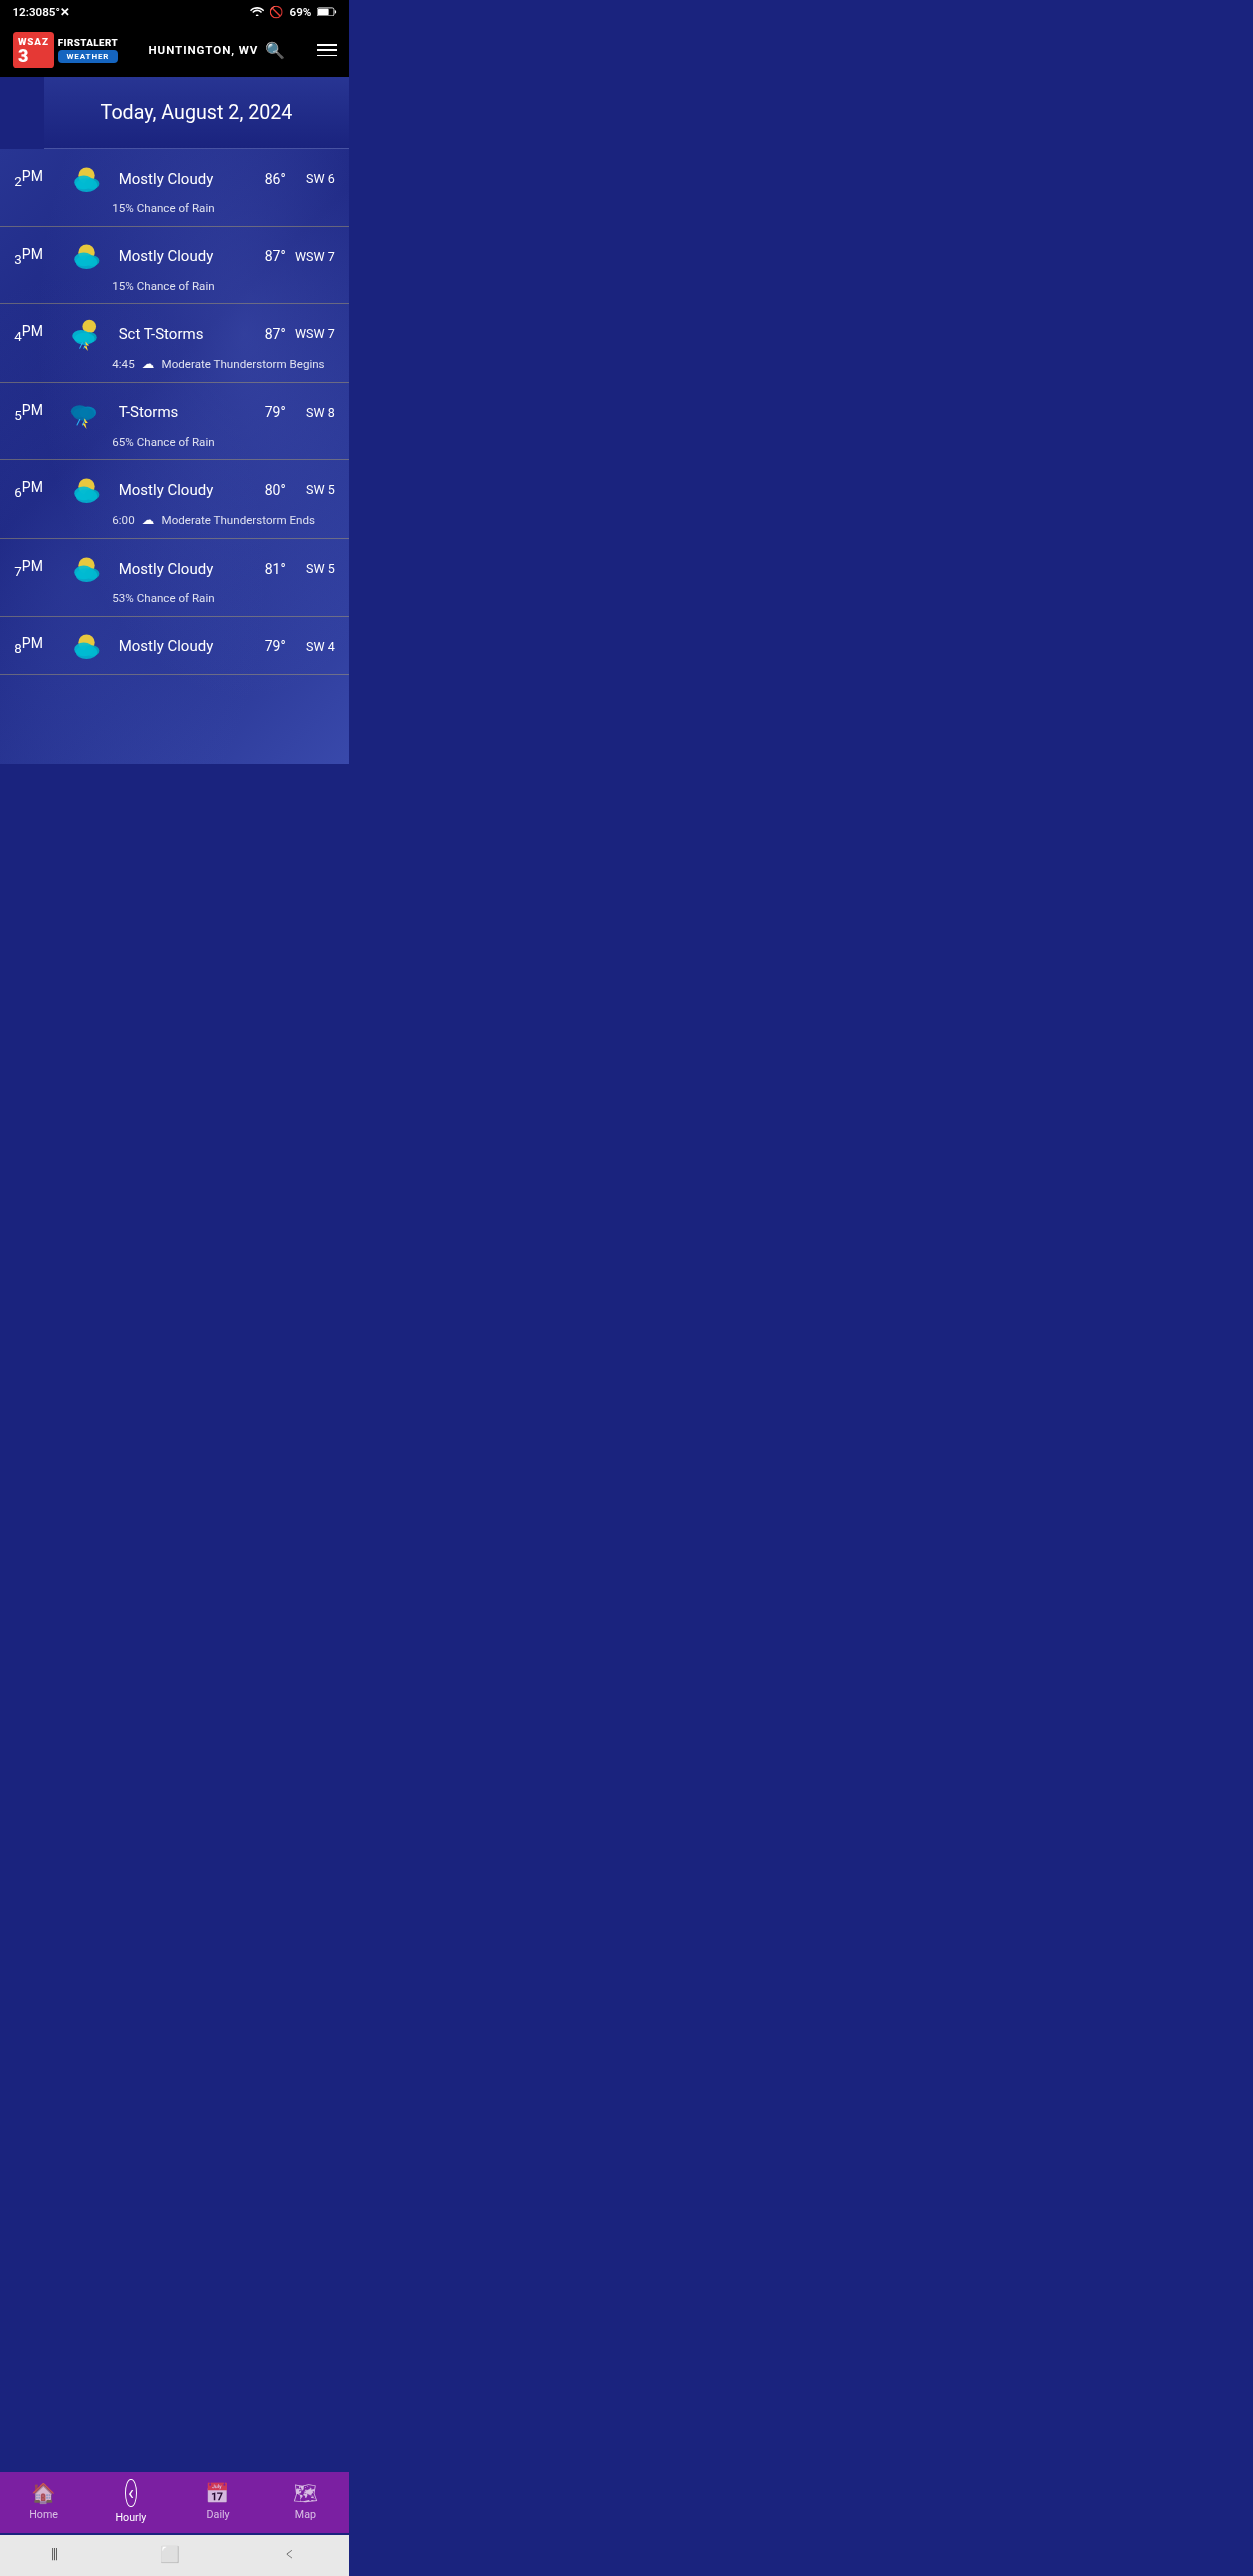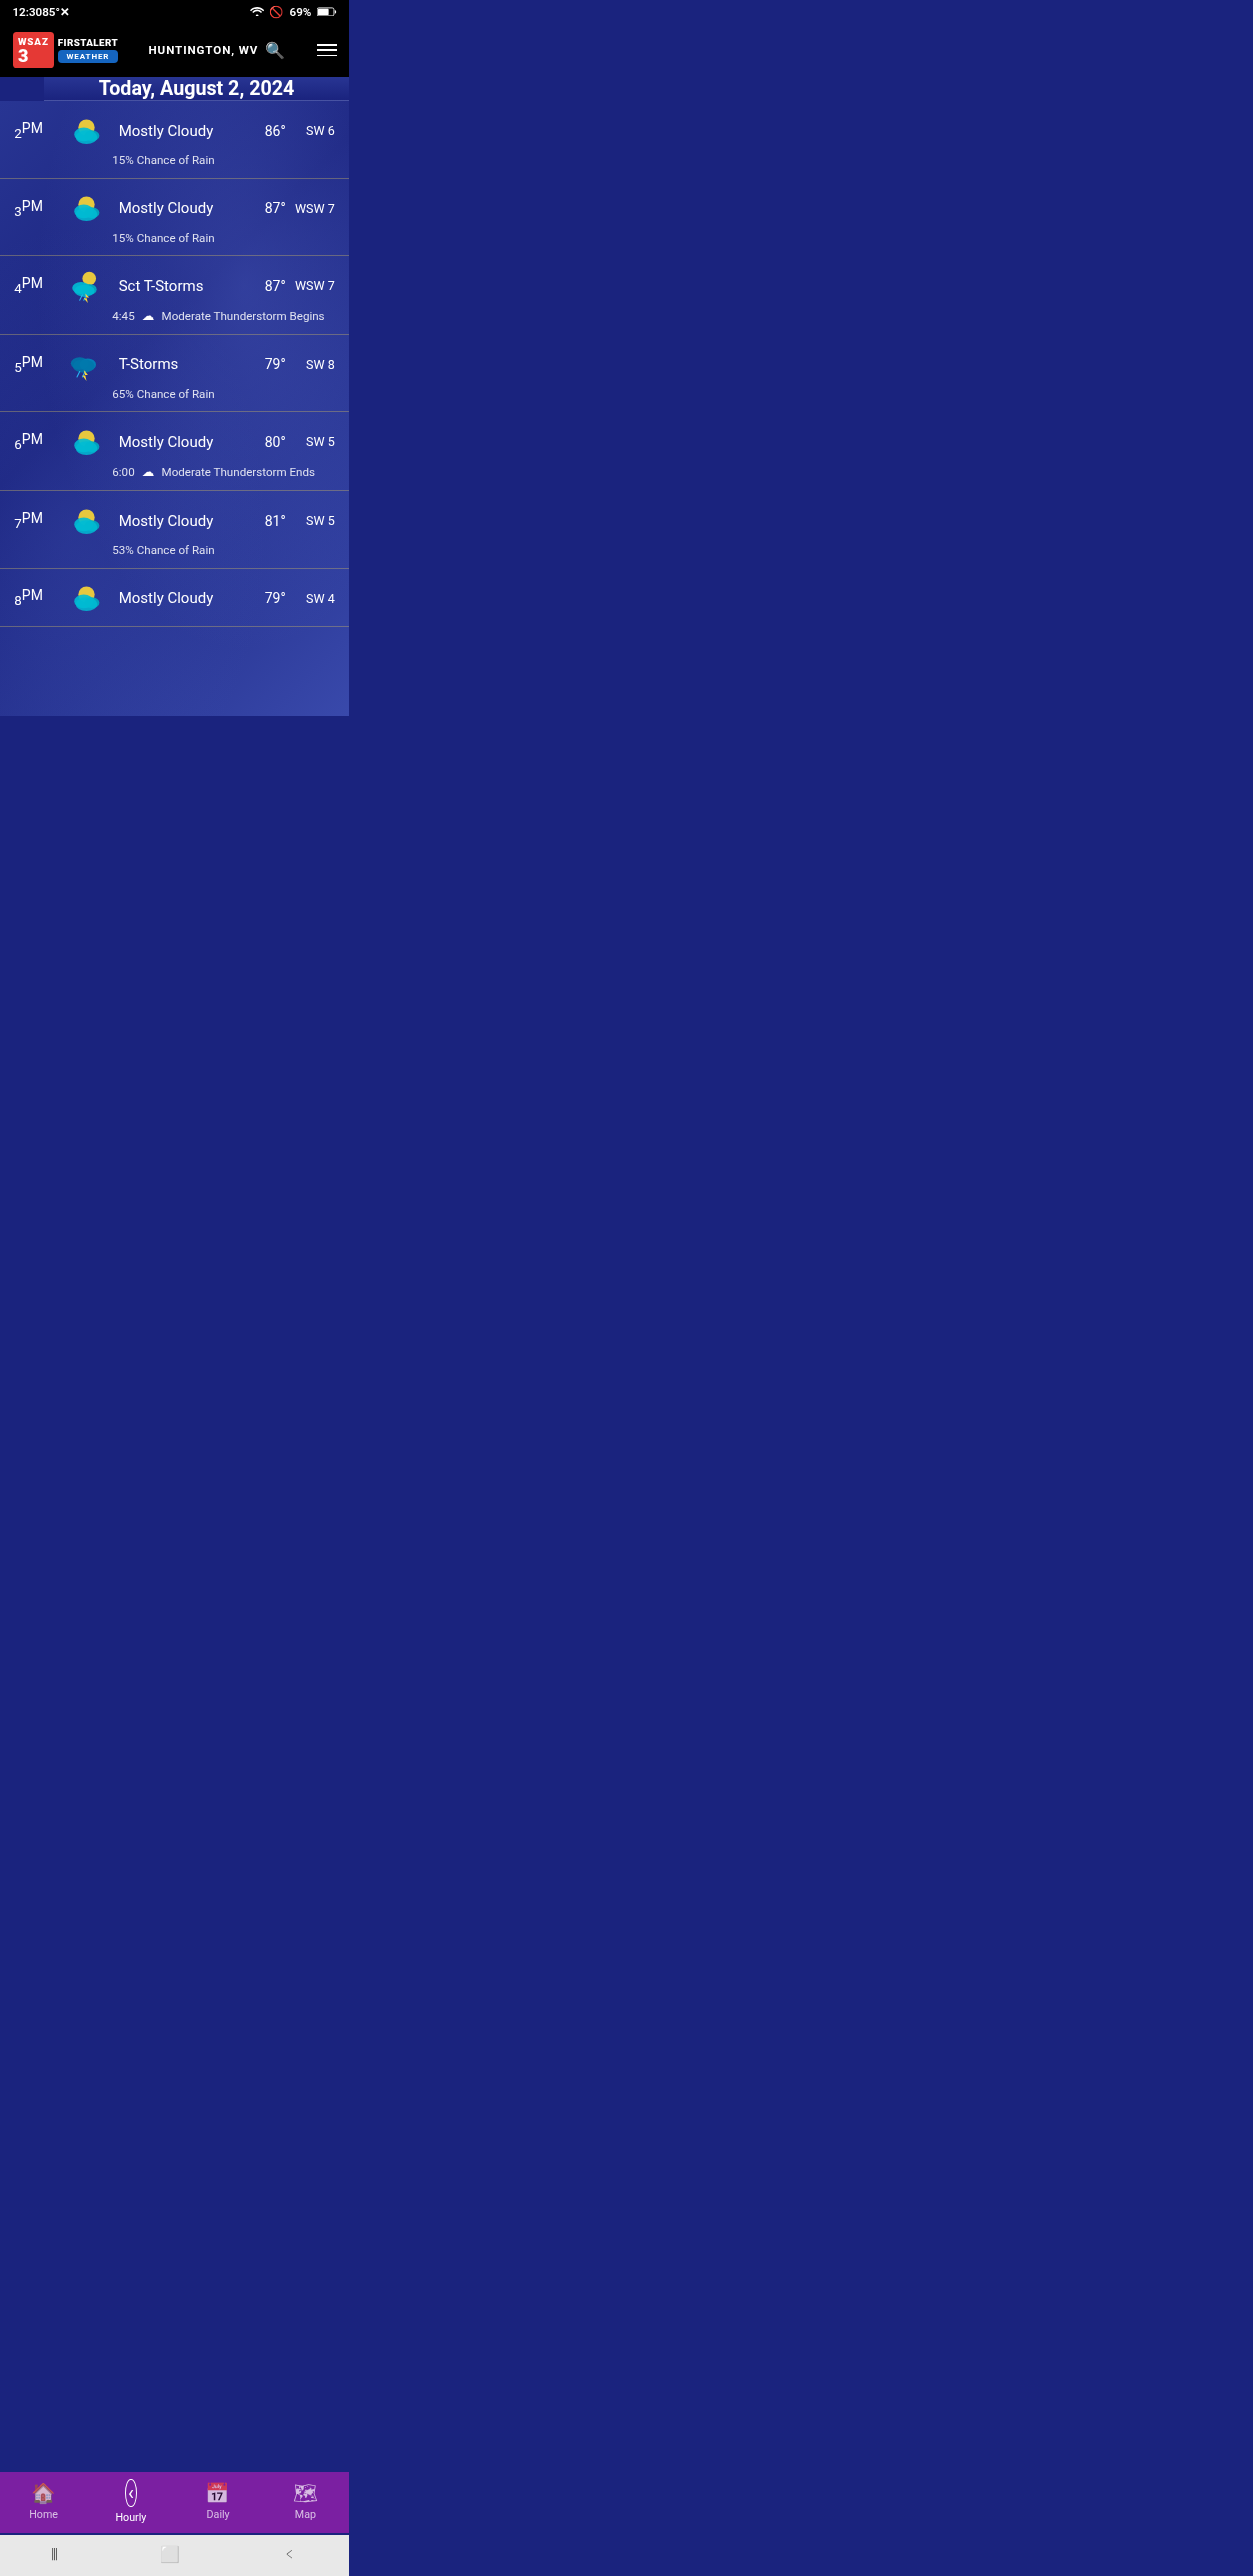--- a/index.html
+++ b/index.html
@@ -104,23 +104,23 @@
     .hamburger-line {
       width: 19.7px;
       height: 1.8px;
       background: white;
     }
 
     
     .date-banner {
       background: linear-gradient(180deg, #283593 0%, #1a237e 100%);
       text-align: center;
-      padding: 0 0;
+      padding: 24px 0;
       font-size: 19.7px;
-      font-weight: 700;
+      font-weight: 400;
       border-bottom: 0.9px solid rgba(255,255,255,0.15);
       margin-left: 44px;
     }
 
     
     .main-content {
       background: linear-gradient(135deg, #283593 0%, #1a237e 40%, #283593 70%, #3949ab 100%);
       position: relative;
     }
     .main-content::before {

